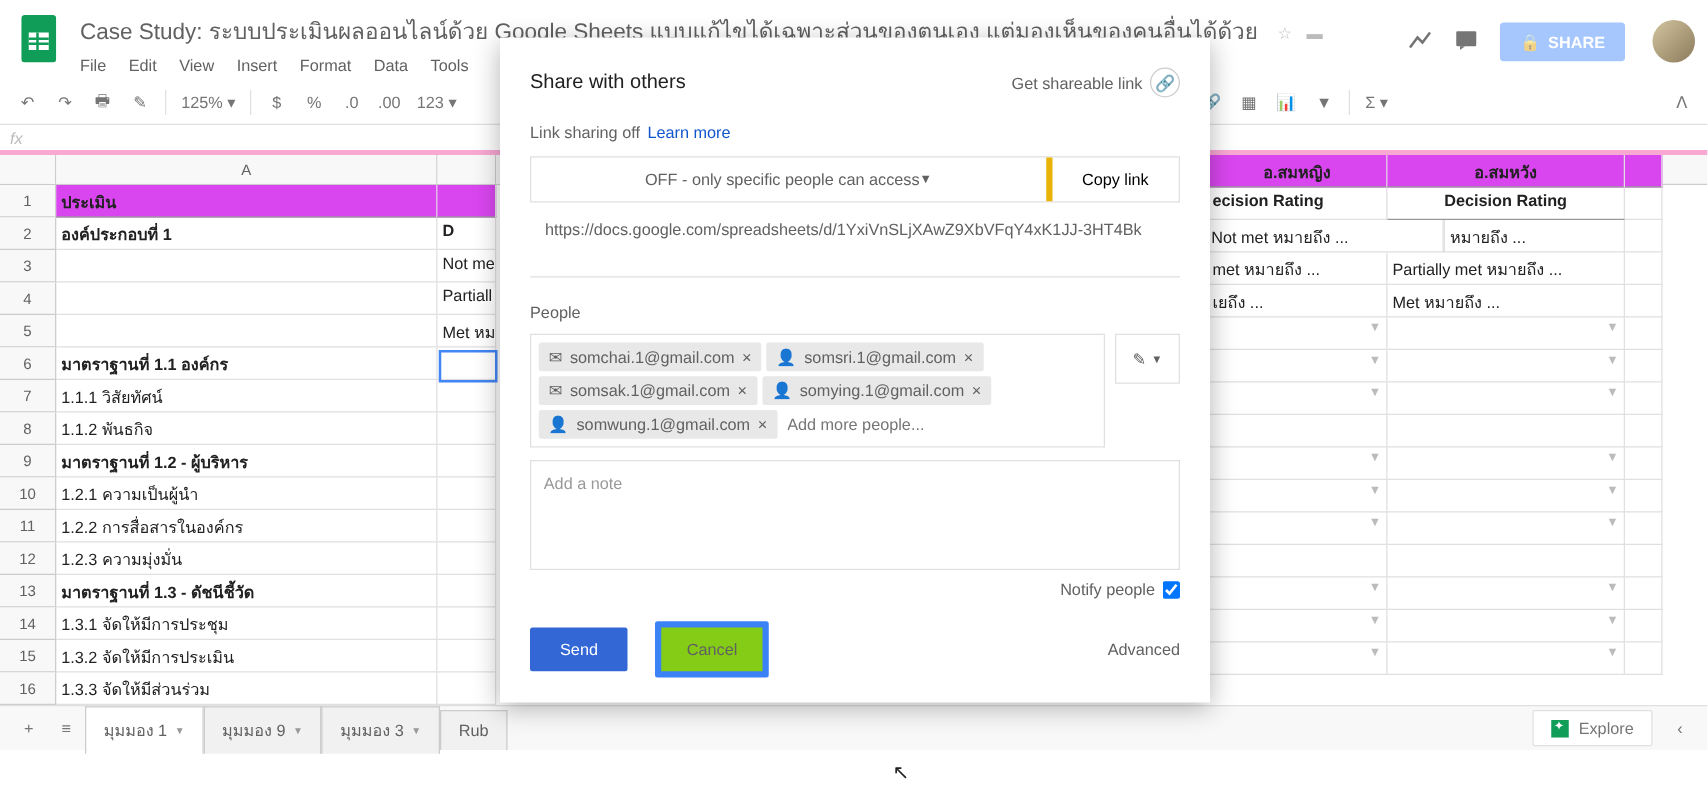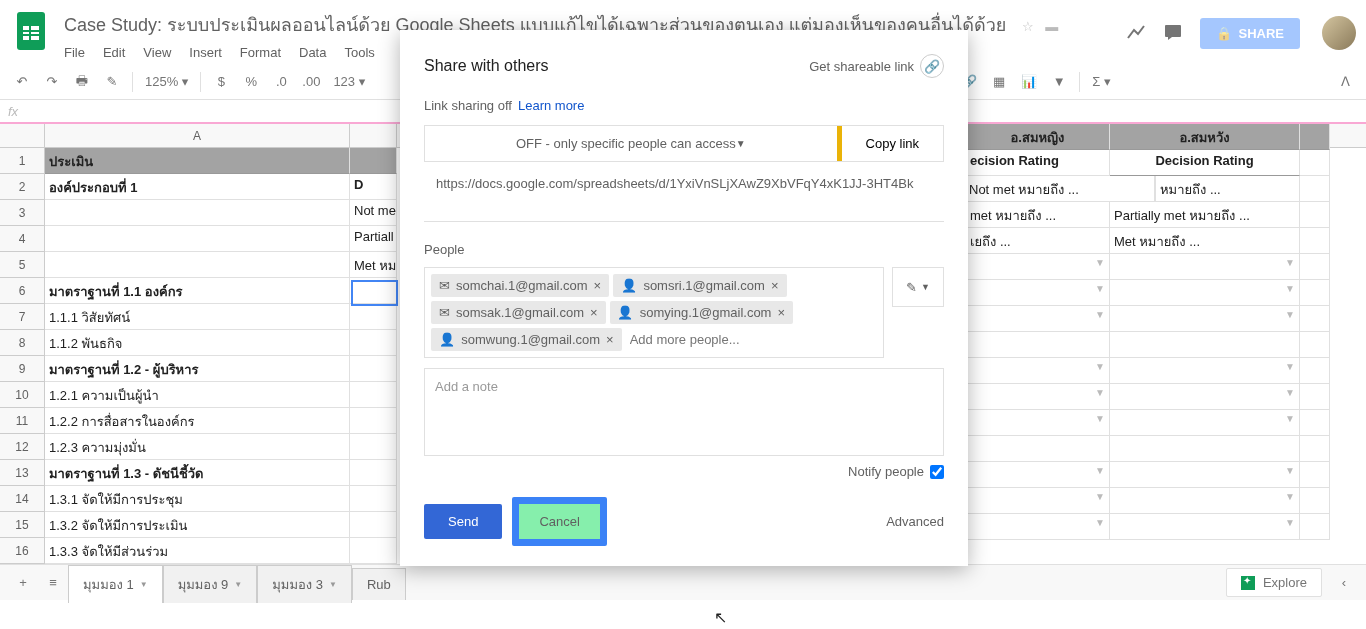--- a/index.html
+++ b/index.html
@@ -14,36 +14,36 @@
 .menu-item{color:#616161;font-size:13px;cursor:pointer}
 .header-right{display:flex;align-items:center;gap:18px;padding-top:10px}
 .header-icon{color:#757575;cursor:pointer}
 .share-btn{background:#4d90fe;opacity:.5;color:#fff;padding:8px 16px;border-radius:3px;font-size:13px;font-weight:bold;display:flex;align-items:center;gap:6px;cursor:pointer}
 .avatar{width:34px;height:34px;border-radius:50%;background:linear-gradient(135deg,#d4c5a0,#8a7a5a);margin-left:4px}
 .toolbar{height:36px;border-bottom:1px solid #e0e0e0;display:flex;align-items:center;padding:0 8px;gap:2px}
 .tool-btn{width:28px;height:28px;display:flex;align-items:center;justify-content:center;color:#757575;cursor:pointer;border-radius:2px}
 .tool-sep{width:1px;height:20px;background:#e0e0e0;margin:0 4px}
 .zoom{font-size:13px;color:#757575;padding:0 6px;cursor:pointer}
 .toolbar-collapse{margin-left:auto;color:#757575;cursor:pointer;padding:0 8px}
-.formula-bar{height:24px;border-bottom:2px solid #f9a8d4;display:flex;align-items:center;padding:0 8px}
+.formula-bar{height:24px;border-bottom:4px solid #f9a8d4;display:flex;align-items:center;padding:0 8px}
 .fx-label{font-style:italic;color:#bbb;font-size:13px;margin-right:8px}
 .sheet-area{height:440px;position:relative;background:#fff;overflow:hidden}
 .col-headers{display:flex;height:24px;border-bottom:1px solid #ccc;background:#f8f8f8}
 .corner{width:45px;border-right:1px solid #ccc;background:#f8f8f8}
 .col-header{border-right:1px solid #ccc;display:flex;align-items:center;justify-content:center;color:#616161;font-size:12px;background:#f8f8f8}
 .col-A{width:305px}.col-B{width:47px}.col-F{width:190px}.col-G{width:30px}
 .grid-body{display:flex}
 .row-headers{width:45px}
 .row-header{height:26px;border-bottom:1px solid #ccc;border-right:1px solid #ccc;display:flex;align-items:center;justify-content:center;color:#616161;font-size:12px;background:#f8f8f8}
 .cells{flex:1;position:relative}
 .cell-row{display:flex;height:26px}
 .cell{border-right:1px solid #e0e0e0;border-bottom:1px solid #e0e0e0;padding:3px 4px;font-size:13px;overflow:hidden;white-space:nowrap}
 .cell.bold{font-weight:bold}
 .cell.center{text-align:center}
-.cell.header-cell{background:#a3a3a3;font-weight:bold;border-bottom:1px solid #999}
+.cell.header-cell{background:#d946ef;font-weight:bold;border-bottom:1px solid #999}
 .dropdown-arrow{position:absolute;right:4px;color:#bbb;font-size:10px}
 .cell.rel{position:relative}
 .active-cell{border:2px solid #4285f4;position:absolute;left:351px;top:156px;width:47px;height:26px;z-index:1}
 .sheet-tabs{height:36px;border-top:1px solid #e0e0e0;display:flex;align-items:center;padding:0 8px;background:#f8f8f8}
 .add-sheet,.all-sheets{width:30px;display:flex;align-items:center;justify-content:center;color:#757575;cursor:pointer}
 .sheet-tab{padding:8px 14px;background:#fff;border:1px solid #ccc;border-bottom:none;font-size:13px;color:#616161;cursor:pointer;display:flex;align-items:center;gap:6px;margin-top:2px}
 .sheet-tab.inactive{background:#f1f1f1}
 .sheet-tab .tri{font-size:8px;color:#999}
 .explore{margin-left:auto;display:flex;align-items:center;gap:8px;padding:6px 14px;background:#fff;border:1px solid #e0e0e0;border-radius:2px;color:#757575;cursor:pointer}
 .explore-icon{width:14px;height:14px;background:#0f9d58;display:inline-block;position:relative}
@@ -65,23 +65,23 @@
 .people-label{padding:20px 24px 10px 24px;font-size:13px;color:#616161}
 .people-row{display:flex;gap:8px;padding:0 24px}
 .people-box{flex:1;border:1px solid #e0e0e0;padding:6px;display:flex;flex-wrap:wrap;gap:4px}
 .chip{background:#e8e8e8;border-radius:2px;padding:4px 8px;display:flex;align-items:center;gap:6px;font-size:13px;color:#616161}
 .chip .x{cursor:pointer;font-size:13px;color:#616161}
 .add-more{border:none;outline:none;font-size:13px;padding:4px;color:#404040;flex:1;min-width:140px}
 .edit-btn{width:52px;height:40px;border:1px solid #e0e0e0;display:flex;align-items:center;justify-content:center;gap:4px;color:#616161;cursor:pointer}
 .note-box{margin:10px 24px 0 24px;border:1px solid #e0e0e0;height:88px;padding:10px;font-size:13px;color:#999}
 .notify-row{display:flex;justify-content:flex-end;align-items:flex-end;gap:6px;padding:8px 24px 0 24px;font-size:13px;color:#616161}
 .notify-row input{width:14px;height:14px}
-.modal-footer{padding:18px 24px 20px 24px;display:flex;align-items:center;gap:10px}
+.modal-footer{padding:18px 24px 20px 24px;display:flex;align-items:center;gap:22px}
 .send-btn{background:#3367d6;color:#fff;border:none;padding:10px 24px;font-size:13px;border-radius:2px;cursor:pointer}
-.cancel-btn{background:#86efac;border:7px solid #3b82f6;padding:10px 20px;font-size:13px;color:#616161;border-radius:2px;cursor:pointer}
+.cancel-btn{background:#84cc16;border:5px solid #3b82f6;padding:10px 20px;font-size:13px;color:#616161;border-radius:2px;cursor:pointer}
 .advanced{margin-left:auto;font-size:13px;color:#616161;cursor:pointer}
 .cursor{position:absolute;left:714px;top:608px;font-size:16px;z-index:200}
 .right-cols{position:absolute;left:965px;top:0;background:#fff}
 </style>
 </head>
 <body>
 
 <div class="header">
   <div class="logo">
     <svg viewBox="0 0 28 38">

